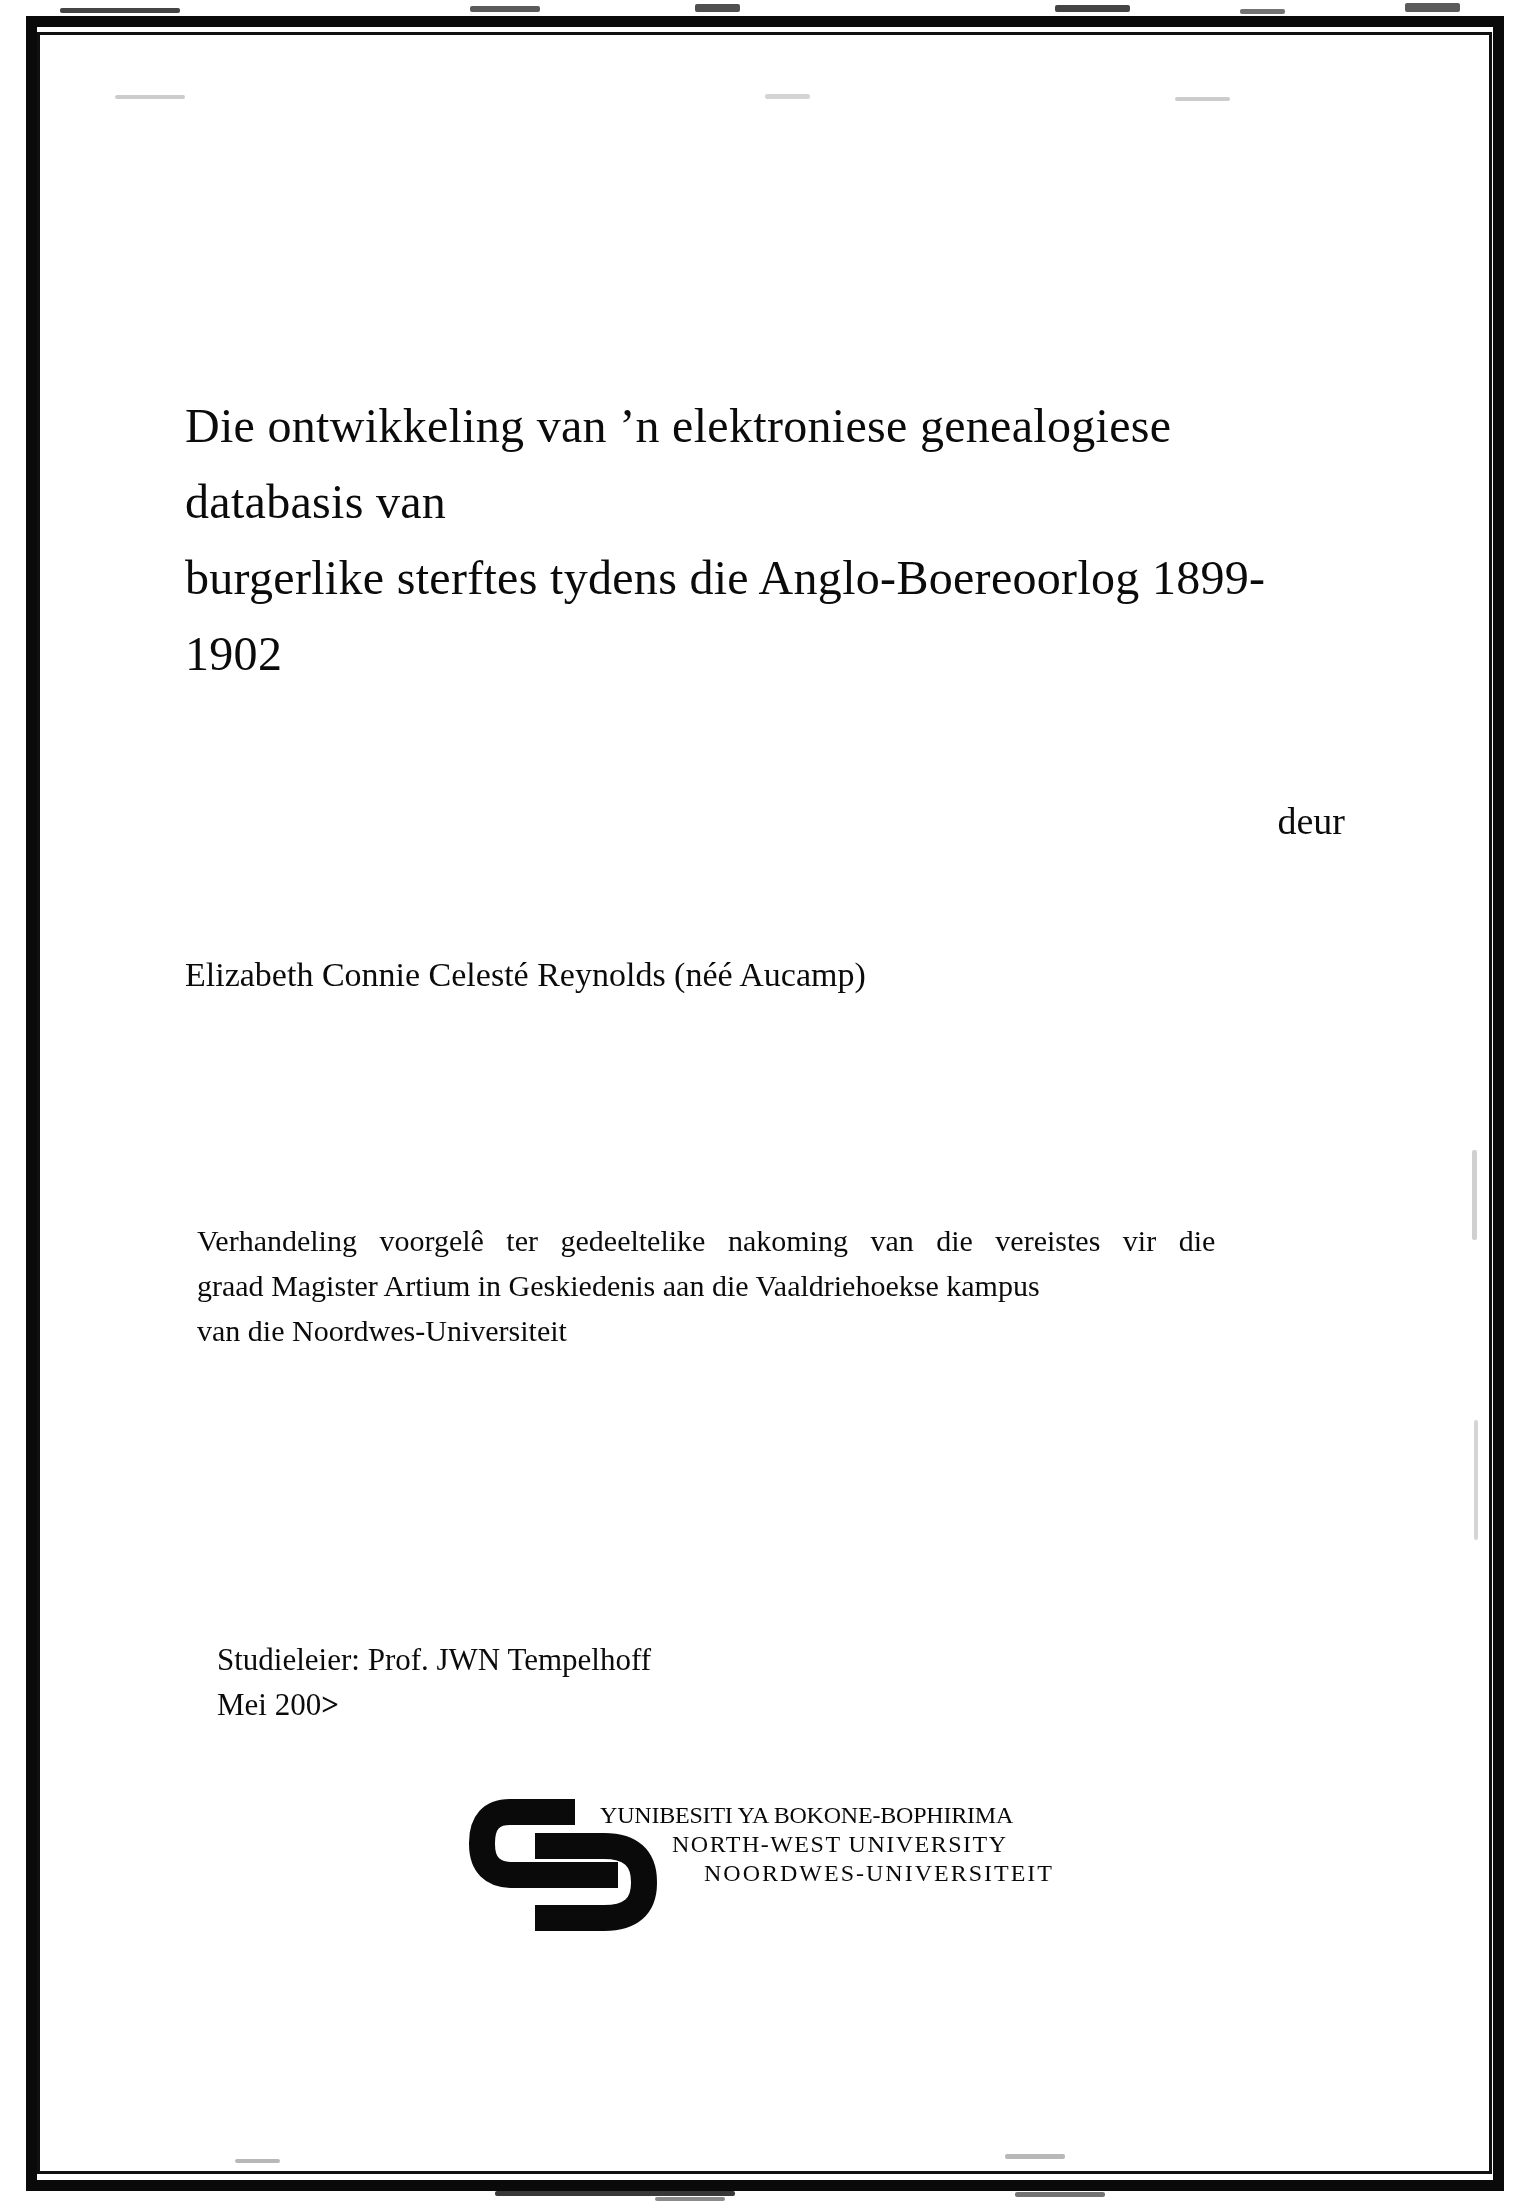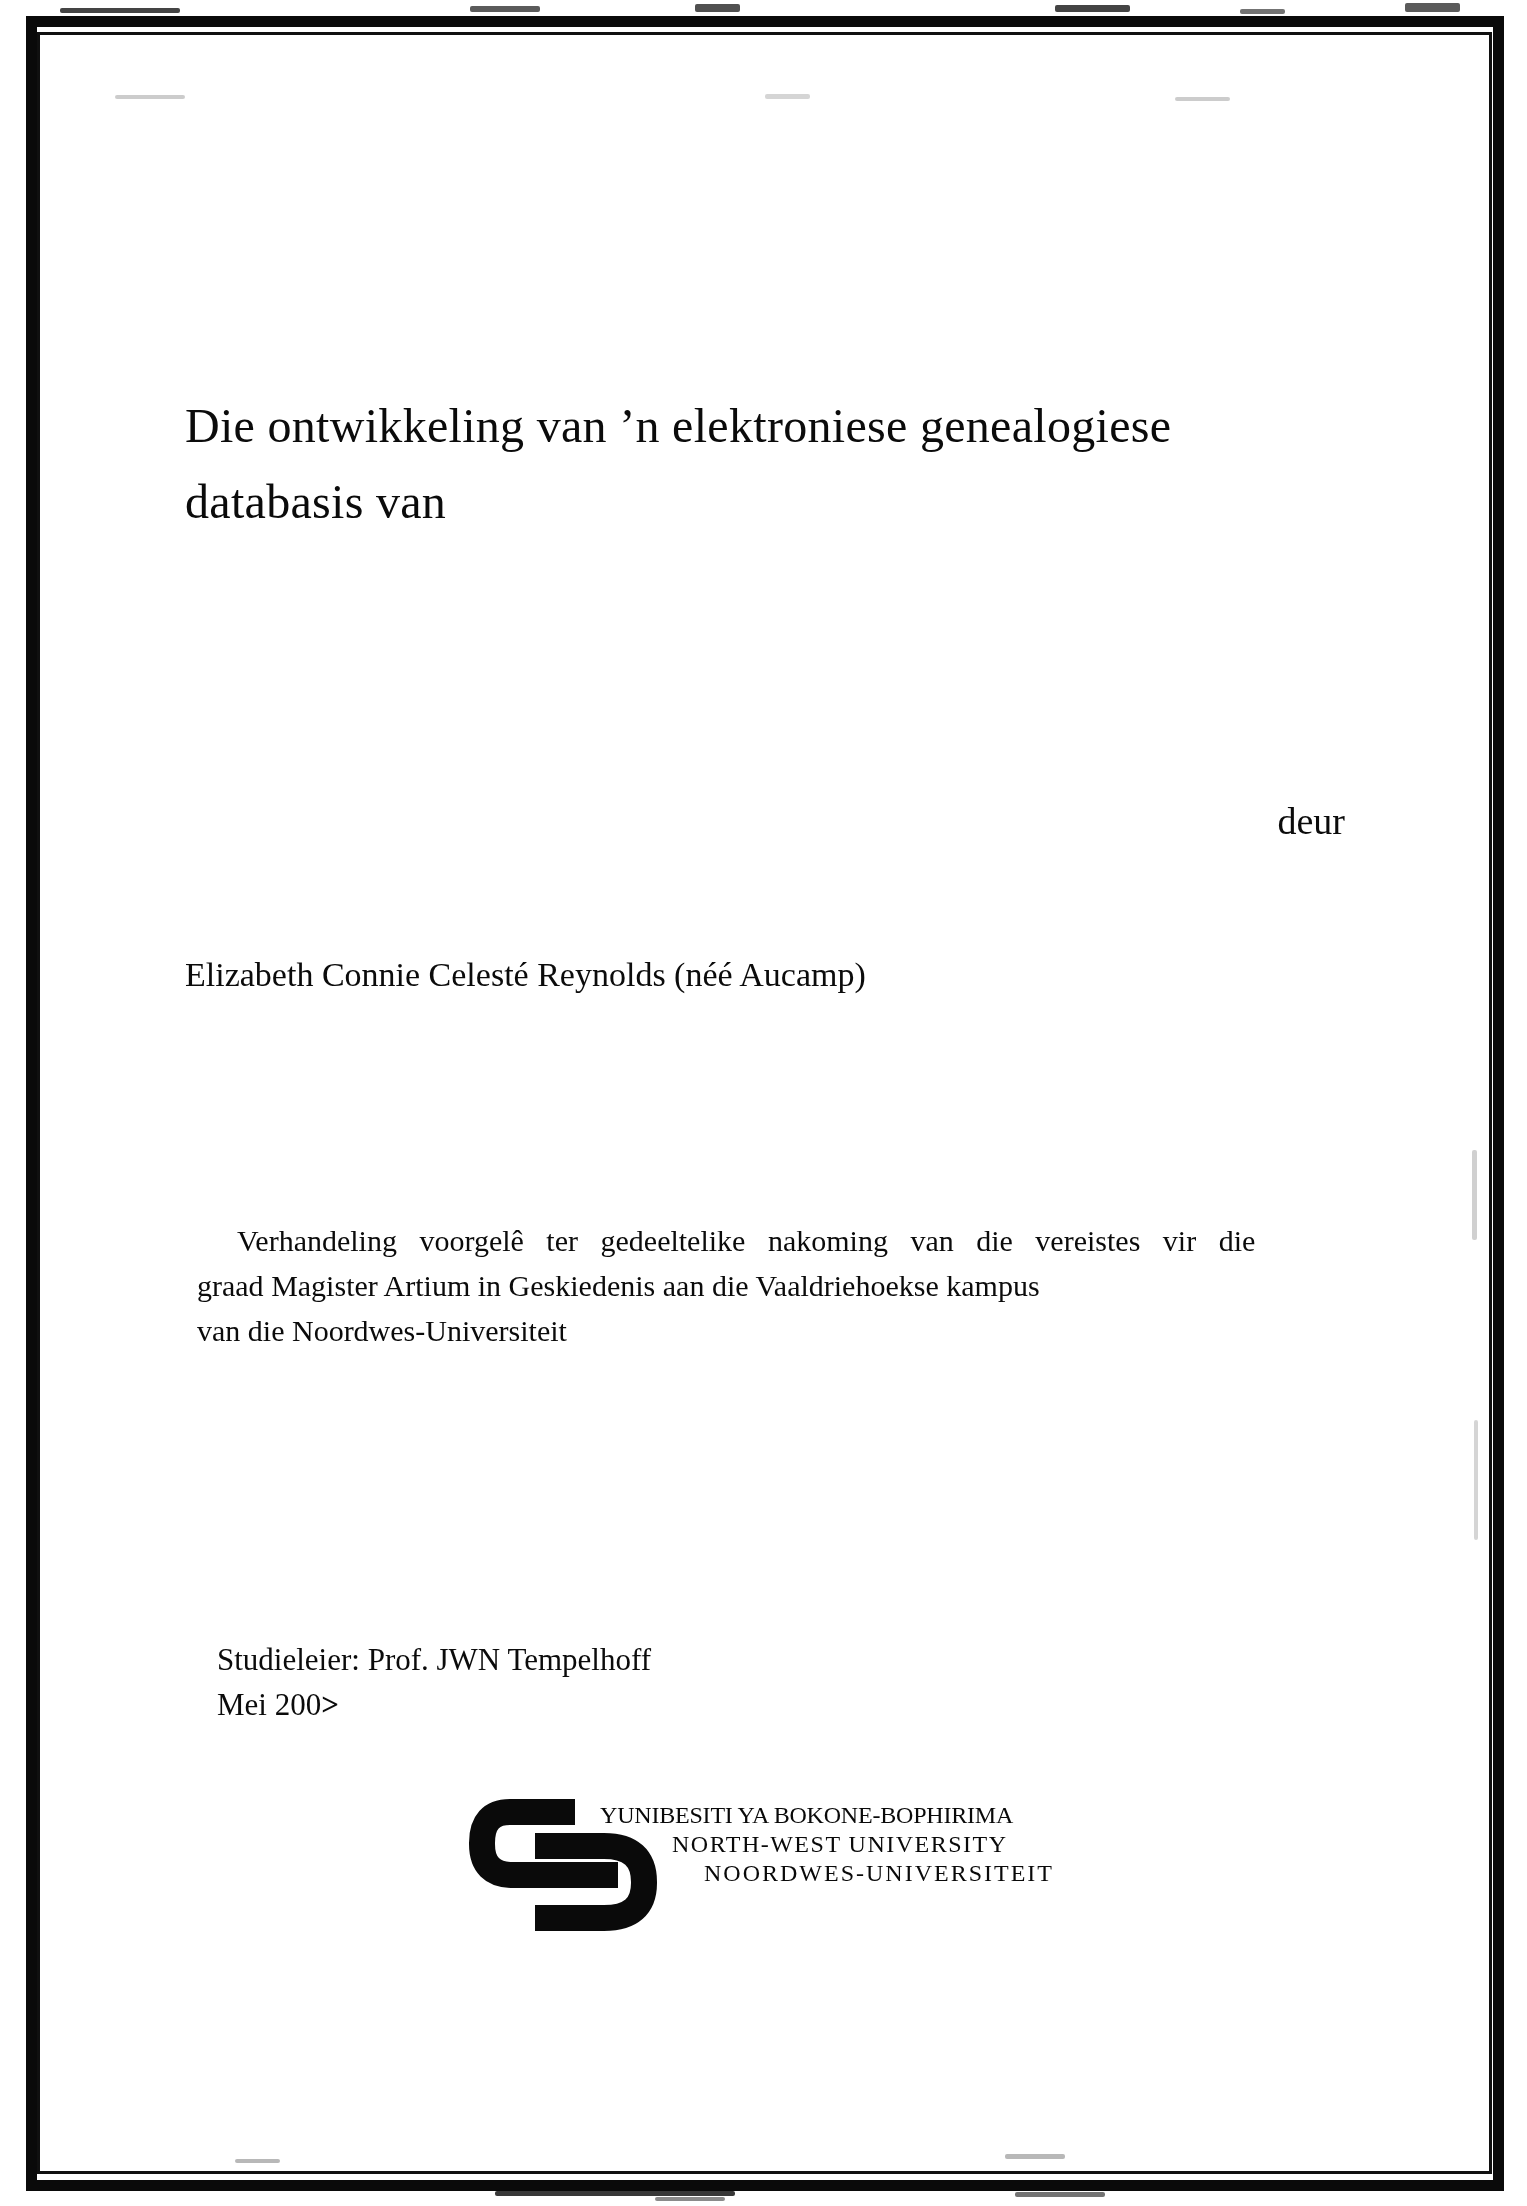--- a/index.html
+++ b/index.html
@@ -31,21 +31,21 @@
     font-size:38px;line-height:42px;text-align:right;
   }
   .author{
     position:absolute;left:185px;top:950px;width:1160px;
     font-size:34px;line-height:50px;
   }
   .degree{
     position:absolute;left:197px;top:1218px;width:1150px;
     font-size:30px;line-height:45px;text-align:left;
   }
-  .degree .justified{word-spacing:15px;display:block;margin-left:40px;}
+  .degree .justified{word-spacing:15px;display:block;}
   .degree .ital{}
   .supervisor-block{
     position:absolute;left:197px;top:1637px;width:900px;
     font-size:31px;line-height:45px;margin-left:20px;
   }
   .seven{font-weight:bold;letter-spacing:-1px;}
   
   .logo-mark{position:absolute;left:468px;top:1797px;}
   .logo-text{
     position:absolute;left:600px;top:1801px;
@@ -79,20 +79,21 @@
   <div class="smudge" style="left:495px;top:2191px;width:240px;height:5px;opacity:.85;"></div>
   <div class="smudge" style="left:1015px;top:2192px;width:90px;height:5px;opacity:.6;"></div>
   <div class="smudge" style="left:655px;top:2197px;width:70px;height:4px;opacity:.5;"></div>
   <div class="smudge" style="left:235px;top:2159px;width:45px;height:4px;opacity:.3;"></div>
   <div class="smudge" style="left:1005px;top:2154px;width:60px;height:5px;opacity:.3;"></div>
   <div class="smudge" style="left:1472px;top:1150px;width:5px;height:90px;opacity:.2;"></div>
   <div class="smudge" style="left:1474px;top:1420px;width:4px;height:120px;opacity:.18;"></div>
 
   <div class="title">
     <div>Die ontwikkeling van ’n elektroniese genealogiese databasis van</div>
+    <div>burgerlike sterftes tydens die Anglo-Boereoorlog 1899-1902</div>
   </div>
 
   <div class="byline">deur</div>
 
   <div class="author">Elizabeth Connie Celesté Reynolds (néé Aucamp)</div>
 
   <div class="degree">
     <span class="justified">Verhandeling voorgelê ter gedeeltelike nakoming van die vereistes vir die</span>
     <div><span>graad </span><span class="ital">Magister Artium</span><span> in Geskiedenis aan die Vaaldriehoekse kampus</span></div>
     <div>van die Noordwes-Universiteit</div>

